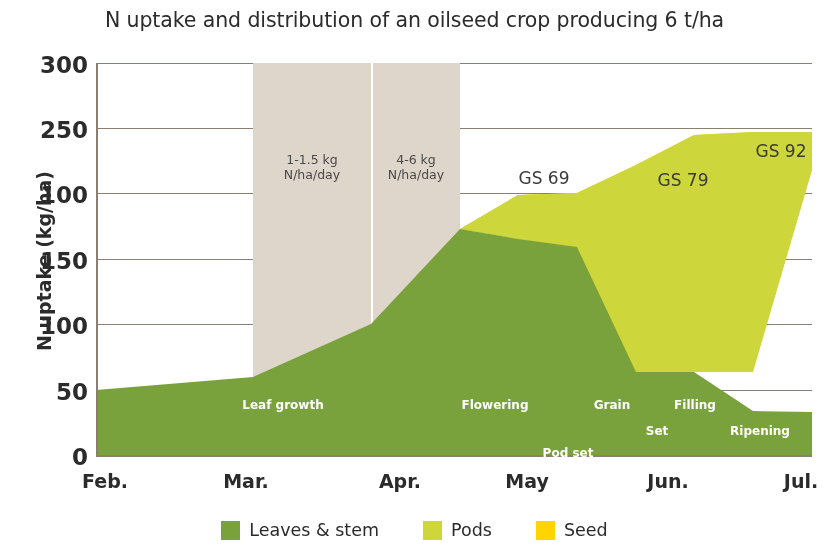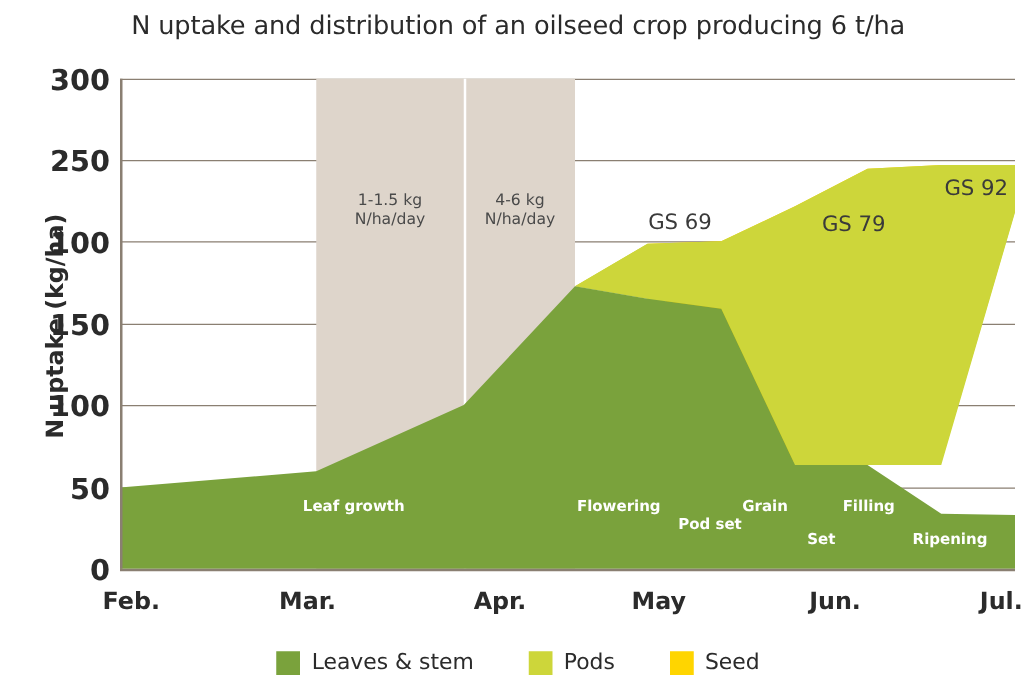--- a/index.html
+++ b/index.html
@@ -158,21 +158,21 @@
   <div class="xtick" style="left:527px;">May</div>
   <div class="xtick" style="left:668px;">Jun.</div>
   <div class="xtick" style="left:801px;">Jul.</div>
 
   <div class="gs-label" style="left:544px;top:168px;">GS 69</div>
   <div class="gs-label" style="left:683px;top:141px;margin-top:29px;">GS 79</div>
   <div class="gs-label" style="left:781px;top:141px;">GS 92</div>
 
   <div class="stage-label" style="left:283px;top:398px;">Leaf growth</div>
   <div class="stage-label" style="left:495px;top:398px;">Flowering</div>
-  <div class="stage-label" style="left:568px;top:412px;">Pod set</div>
+  <div class="stage-label" style="left:568px;top:446px;">Pod set</div>
   <div class="stage-label" style="left:612px;top:398px;">Grain</div>
   <div class="stage-label" style="left:657px;top:424px;">Set</div>
   <div class="stage-label" style="left:695px;top:398px;">Filling</div>
   <div class="stage-label" style="left:760px;top:424px;">Ripening</div>
 
   <div class="legend">
     <div class="legend-item">
       <span class="legend-swatch" style="background:#7aa23c;"></span>
       <span class="legend-text">Leaves &amp; stem</span>
     </div>

